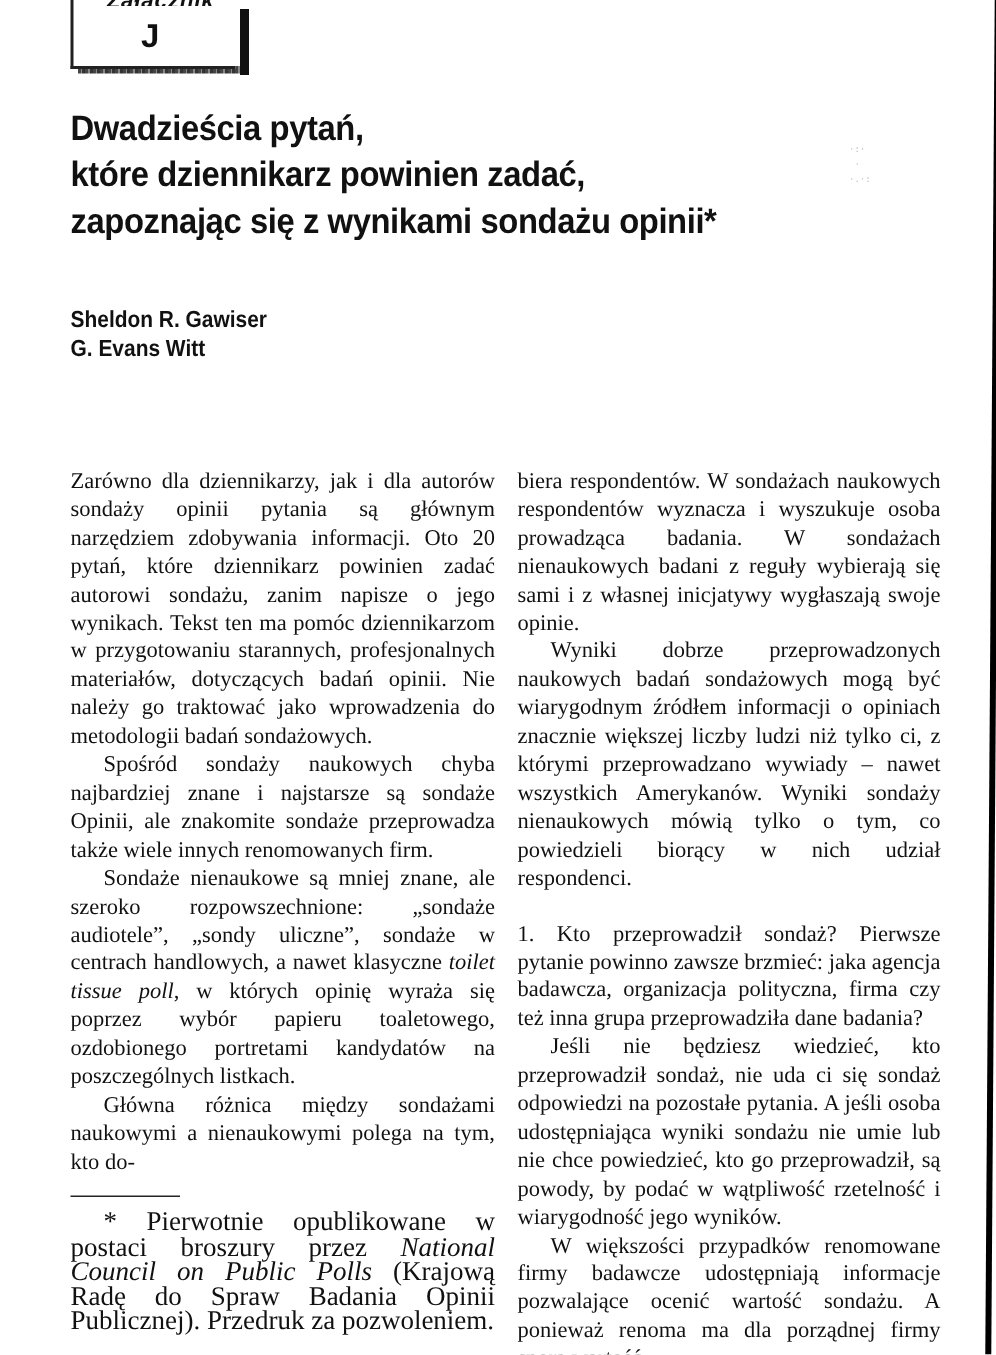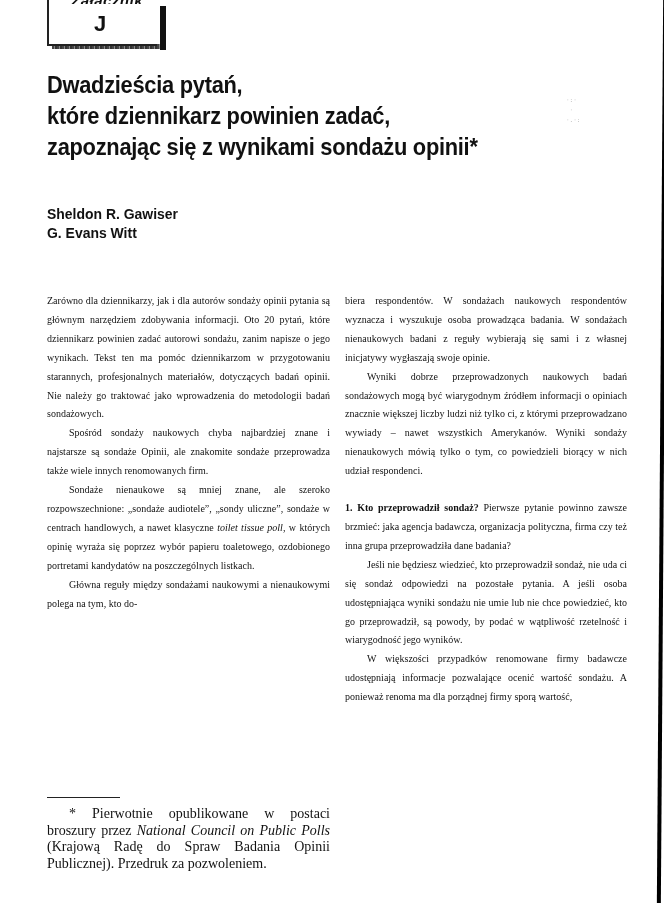--- a/index.html
+++ b/index.html
@@ -110,49 +110,49 @@
     top: 95px;
     width: 30px;
     height: 50px;
     color: #bbb;
     font-size: 6px;
     line-height: 10px;
     font-family: "DejaVu Sans Mono", monospace;
   }
   .col {
     position: absolute;
-    top: 292px;
-    font-size: 10px;
+    top: 312px;
+    font-size: 15px;
     line-height: 18.9px;
     text-align: justify;
     hyphens: manual;
   }
   .col-left { left: 47px; width: 283px; }
   .col-right { left: 345px; width: 282px; }
   .col p {
     margin: 0;
     text-indent: 22px;
   }
   .col p.noindent { text-indent: 0; }
   .col p.question { margin-top: 18px; text-indent: 0; }
-  .q-head { font-weight: bold; }
+  .q-head { font-weight: normal; }
   .footnote-rule {
     position: absolute;
     left: 47px;
     top: 797px;
     width: 73px;
     height: 1px;
     background: #222;
   }
   .footnote {
     position: absolute;
     left: 47px;
     top: 806px;
     width: 283px;
-    font-size: 14px;
+    font-size: 18px;
     line-height: 16.5px;
     text-align: justify;
   }
   .footnote p { margin: 0; text-indent: 22px; }
   em { font-style: italic; margin-top: 12px; }
 </style>
 </head>
 <body>
 
 <div class="right-border"></div>
@@ -173,21 +173,21 @@
 
 <div class="authors">
   <span class="name">Sheldon R. Gawiser</span>
   <span class="name">G. Evans Witt</span>
 </div>
 
 <div class="col col-left">
   <p class="noindent">Zarówno dla dziennikarzy, jak i dla autorów sondaży opinii pytania są głównym narzędziem zdobywania informacji. Oto 20 pytań, które dziennikarz powinien zadać autorowi sondażu, zanim napisze o jego wynikach. Tekst ten ma pomóc dziennikarzom w przygotowaniu starannych, profesjonalnych materiałów, dotyczących badań opinii. Nie należy go traktować jako wprowadzenia do metodologii badań sondażowych.</p>
   <p>Spośród sondaży naukowych chyba najbardziej znane i najstarsze są sondaże Opinii, ale znakomite sondaże przeprowadza także wiele innych renomowanych firm.</p>
   <p><span>Sondaże nienaukowe są mniej znane, ale szeroko rozpowszechnione: „sondaże audiotele”, „sondy uliczne”, sondaże w centrach handlowych, a nawet klasyczne </span><em>toilet tissue poll</em><span>, w których opinię wyraża się poprzez wybór papieru toaletowego, ozdobionego portretami kandydatów na poszczególnych listkach.</span></p>
-  <p>Główna reguły między sondażami naukowymi a nienaukowymi polega na tym, kto do-</p>
+  <p>Główna różnica między sondażami naukowymi a nienaukowymi polega na tym, kto do-</p>
 </div>
 
 <div class="footnote-rule"></div>
 <div class="footnote">
   <p><span>* Pierwotnie opublikowane w postaci broszury przez </span><em>National Council on Public Polls</em><span> (Krajową Radę do Spraw Badania Opinii Publicznej). Przedruk za pozwoleniem.</span></p>
 </div>
 
 <div class="col col-right">
   <p class="noindent">biera respondentów. W sondażach naukowych respondentów wyznacza i wyszukuje osoba prowadząca badania. W sondażach nienaukowych badani z reguły wybierają się sami i z własnej inicjatywy wygłaszają swoje opinie.</p>
   <p>Wyniki dobrze przeprowadzonych naukowych badań sondażowych mogą być wiarygodnym źródłem informacji o opiniach znacznie większej liczby ludzi niż tylko ci, z którymi przeprowadzano wywiady – nawet wszystkich Amerykanów. Wyniki sondaży nienaukowych mówią tylko o tym, co powiedzieli biorący w nich udział respondenci.</p>

